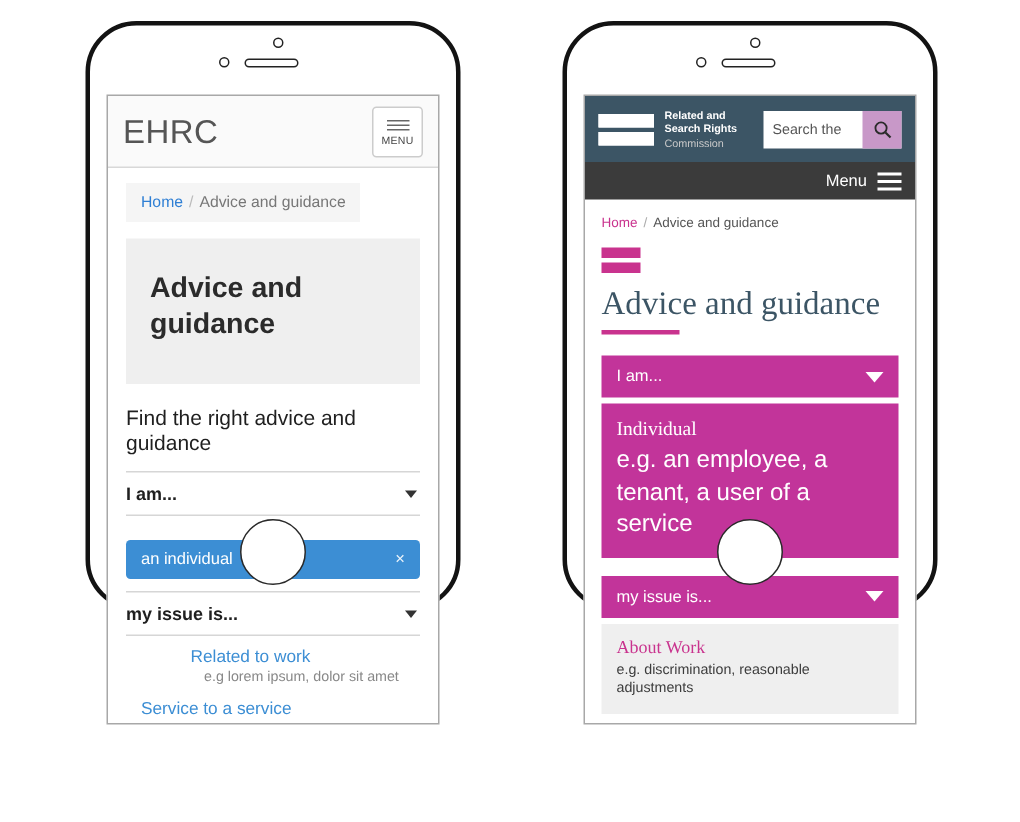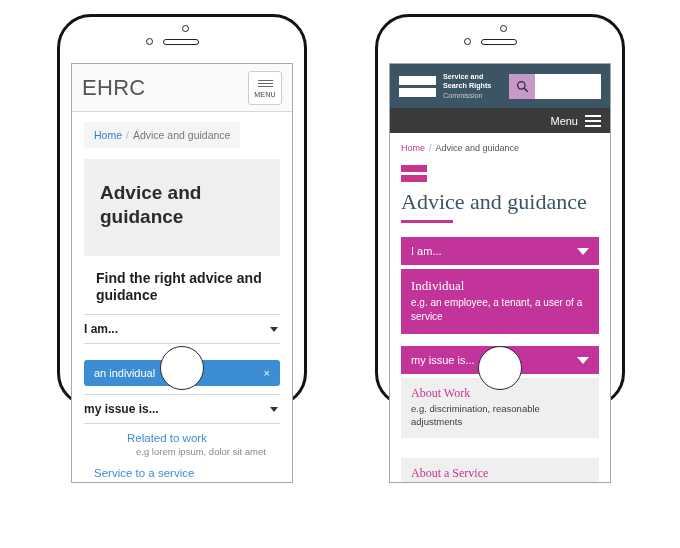--- a/index.html
+++ b/index.html
@@ -139,25 +139,25 @@
   }
   .l-hero h1 {
     margin: 0;
     font-size: 19px;
     line-height: 1.28;
     color: #2b2b2b;
     font-weight: bold;
   }
 
   .l-subhead {
-    margin: 14px 0 10px 12px;
+    margin: 14px 0 10px 0;
     font-size: 14px;
     line-height: 1.22;
     color: #1f1f1f;
-    font-weight: bold;
+    font-weight: normal;
   }
 
   .l-select {
     position: relative;
     border-top: 1px solid #d6d6d6;
     border-bottom: 1px solid #d6d6d6;
     padding: 7px 18px 7px 0;
     font-size: 12px;
     font-weight: bold;
     color: #1f1f1f;
@@ -331,21 +331,21 @@
     margin-bottom: 12px;
   }
   .r-option .opt-title {
     font-family: "Liberation Serif", serif;
     color: #ffffff;
     font-size: 13px;
     margin-bottom: 2px;
   }
   .r-option .opt-desc {
     color: #ffffff;
-    font-size: 10px;
+    font-size: 16px;
     line-height: 1.35;
   }
 
   .r-item {
     background: #efefef;
     padding: 8px 10px 10px 10px;
     margin-bottom: 20px;
   }
   .r-item .it-title {
     font-family: "Liberation Serif", serif;
@@ -436,27 +436,28 @@
 
   <div class="screen">
 
     <div class="r-brandbar">
       <div class="r-logo">
         <div class="r-equals">
           <i></i>
             <i></i>
         </div>
         <div class="r-logo-text">
-          <div class="strong">Service and</div>
+          <div class="strong">Related and</div>
           <div class="strong">Search Rights</div>
           <div class="light">Commission</div>
         </div>
       </div>
 
       <div class="r-search">
+        <div class="r-search-input">Search the</div>
         <div class="r-search-btn">
           <svg width="13" height="13" viewBox="0 0 16 16">
             <circle cx="6.6" cy="6.6" r="4.6" fill="none" stroke="#2b2b2b" stroke-width="1.5"></circle>
             <line x1="10.2" y1="10.2" x2="14.4" y2="14.4" stroke="#2b2b2b" stroke-width="1.8"></line>
           </svg>
         </div>
       </div>
     </div>
 
     <div class="r-menubar">

